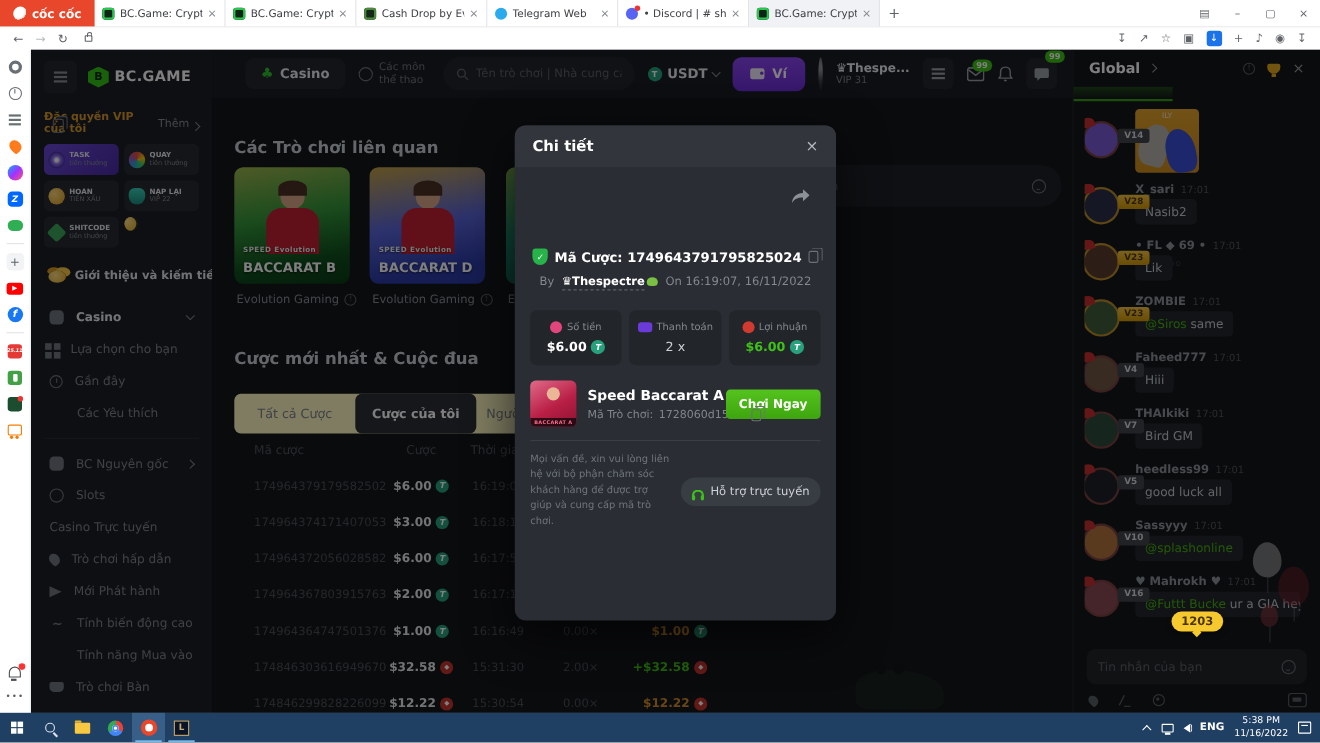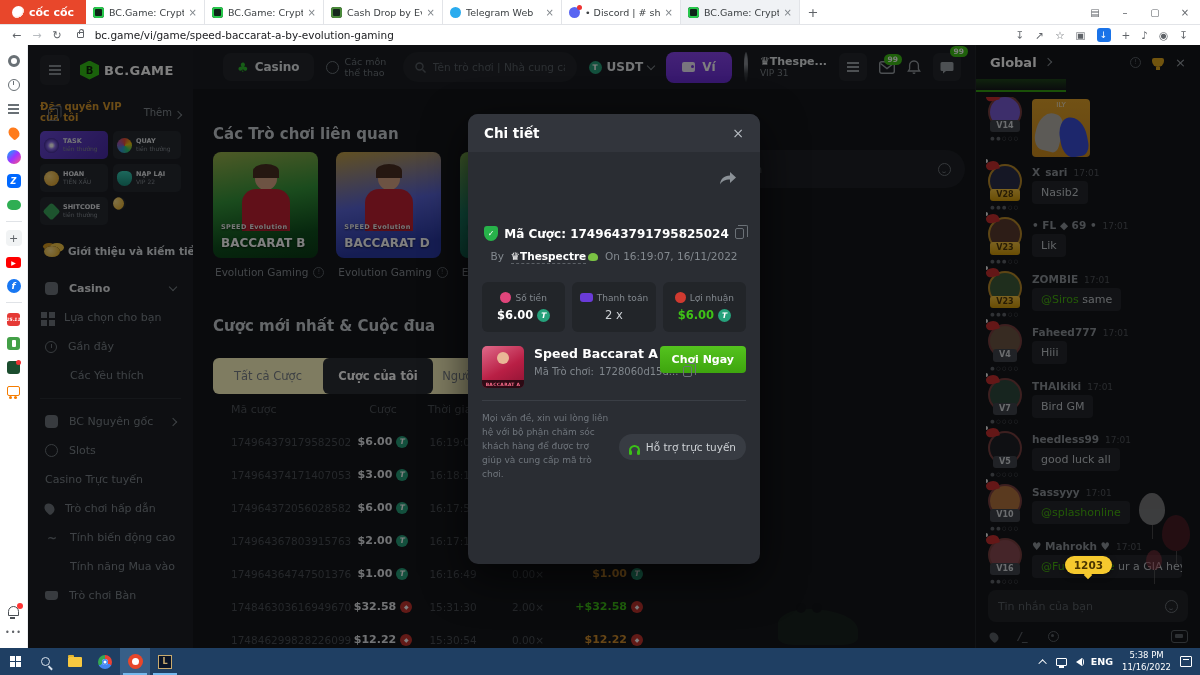--- a/index.html
+++ b/index.html
@@ -180,21 +180,21 @@
 .chat-head{height:34px;display:flex;align-items:center;gap:8px;padding:0 14px}
 .chat-title{font-weight:700;font-size:13px;color:#fff}
 .chev-s{width:6px;height:6px;border-right:1.5px solid #8b9197;border-bottom:1.5px solid #8b9197;transform:rotate(-45deg)}
 .ch-icons{margin-left:auto;display:flex;gap:11px;align-items:center}
 .trophy{width:12px;height:9px;background:#e3a81c;border-radius:2px 2px 6px 6px;position:relative}
 .trophy::after{content:"";position:absolute;left:4px;bottom:-3px;width:4px;height:3px;background:#e3a81c}
 .chx{color:#9aa0a6;font-size:13px;line-height:1}
 .tabline{position:absolute;top:34px;left:0;width:90px;height:13px;background:linear-gradient(180deg,rgba(60,193,23,.28),transparent);border-bottom:2px solid #35a010}
 .msgs{position:absolute;top:52px;left:10px;right:8px;bottom:58px;overflow:hidden}
 .msg{display:flex;gap:8px;margin-bottom:9px}
-.av-col{width:38px;flex:none;display:flex;flex-direction:column;align-items:center}
+.av-col{width:38px;flex:none;display:flex;flex-direction:row;align-items:center}
 .avatar{width:30px;height:30px;border-radius:50%;position:relative;flex:none}
 .avatar.gold{box-shadow:0 0 0 2px #bd8d2a}
 .avatar.gray{box-shadow:0 0 0 2px #7a4040}
 .avatar::before{content:"";position:absolute;top:-5px;left:-4px;width:13px;height:9px;background:#c92f2f;border-radius:60% 80% 10% 60%;transform:rotate(-15deg)}
 .avatar::after{content:"";position:absolute;top:-7px;left:-6px;width:4px;height:4px;background:#eee;border-radius:50%}
 .vbadge{margin-top:-7px;z-index:2;font-size:8px;font-weight:700;padding:1px 6px;border-radius:3px;line-height:1.3}
 .vbadge.gold{background:linear-gradient(#f8c541,#d29a08);color:#50390a}
 .vbadge.gray{background:#41454c;color:#d6dade}
 .mdots{font-size:5px;color:#60646b;letter-spacing:1.5px;margin-top:3px;white-space:nowrap}
 .m-body{flex:1;min-width:0}
@@ -243,21 +243,21 @@
 .mo-stats{display:flex;gap:7px;padding:0 14px;margin-top:20px}
 .stat{flex:1;background:#222529;border-radius:6px;height:50px;display:flex;flex-direction:column;align-items:center;justify-content:center;gap:5px}
 .s-lab{display:flex;align-items:center;gap:4px;font-size:9px;color:#83898f;white-space:nowrap}
 .si{width:11px;height:11px;border-radius:50%;flex:none}
 .si.pig{background:#e0457b}
 .si.wallet{background:#6a3bd8;border-radius:3px;height:9px;width:13px}
 .si.hands{background:#d03a30}
 .s-val{font-size:11.5px;font-weight:700;color:#fff;display:flex;gap:4px;align-items:center}
 .s-val.win{color:#3fc117}
 .s-val.plain{color:#cdd1d5;font-weight:400}
-.mo-game{margin:14px 14px 11px;padding-bottom:12px;border-bottom:1px solid #3a3e45;display:flex;gap:10px;align-items:flex-start}
+.mo-game{margin:14px 14px 11px;padding-bottom:12px;border-bottom:1px solid #3a3e45;display:flex;gap:10px;align-items:center}
 .thumb{width:42px;height:42px;border-radius:5px;flex:none;background:linear-gradient(150deg,#e06a8a,#b91f45 55%,#8c1232);position:relative;overflow:hidden}
 .thumb::before{content:"";position:absolute;top:6px;left:15px;width:12px;height:12px;border-radius:50%;background:#e9b796}
 .tband{position:absolute;bottom:0;left:0;right:0;background:rgba(25,8,14,.85);color:#ff6e8e;font-size:4.5px;font-weight:700;text-align:center;padding:1.5px 0;letter-spacing:.3px}
 .g-info{flex:1;min-width:0}
 .g-name{font-size:12.5px;font-weight:700;color:#fff;white-space:nowrap}
 .g-id{display:flex;gap:5px;align-items:center;font-size:10px;color:#81878d;margin-top:5px;white-space:nowrap}
 .play-btn{flex:none;background:linear-gradient(#54c31e,#3ea50e);color:#fff;font-size:11px;font-weight:700;padding:7px 12px;border-radius:4px;white-space:nowrap}
 .mo-foot{margin:1px 14px 0;display:flex;gap:10px;align-items:center}
 .f-note{flex:1;font-size:9px;color:#6f757c;line-height:1.55}
 .support-btn{flex:none;display:flex;gap:6px;align-items:center;background:#383c43;border-radius:15px;padding:7px 10px;font-size:10.5px;color:#ced2d6;white-space:nowrap}
@@ -347,21 +347,20 @@
       <span>▢</span>
       <span>×</span>
     </div>
   </div>
 
   <div class="addrbar">
     <span class="nav-ic">←</span>
     <span class="nav-ic dis">→</span>
     <span class="nav-ic">↻</span>
     <span class="lock"></span>
-    <span class="url">bc.game/vi/game/speed-baccarat-a-by-evolution-gaming</span>
     <div class="addr-icons">
       <span>↧</span>
       <span>↗</span>
       <span>☆</span>
       <span>▣</span>
       <span class="dlbtn">↓</span>
       <span>+</span>
       <span>♪</span>
       <span>◉</span>
       <span>↧</span>
@@ -536,20 +535,25 @@
             <span class="lbl">Casino Trực tuyến</span>
 
           </div>
 
           <div class="m-item">
             <i class="mi flame2"></i>
             <span class="lbl">Trò chơi hấp dẫn</span>
 
           </div>
 
+          <div class="m-item">
+            <i class="mi mega"></i>
+            <span class="lbl">Mới Phát hành</span>
+
+          </div>
 
           <div class="m-item">
             <i class="mi pulse">~</i>
             <span class="lbl">Tính biến động cao</span>
 
           </div>
 
           <div class="m-item">
             <i class="mi star"></i>
             <span class="lbl">Tính năng Mua vào</span>

